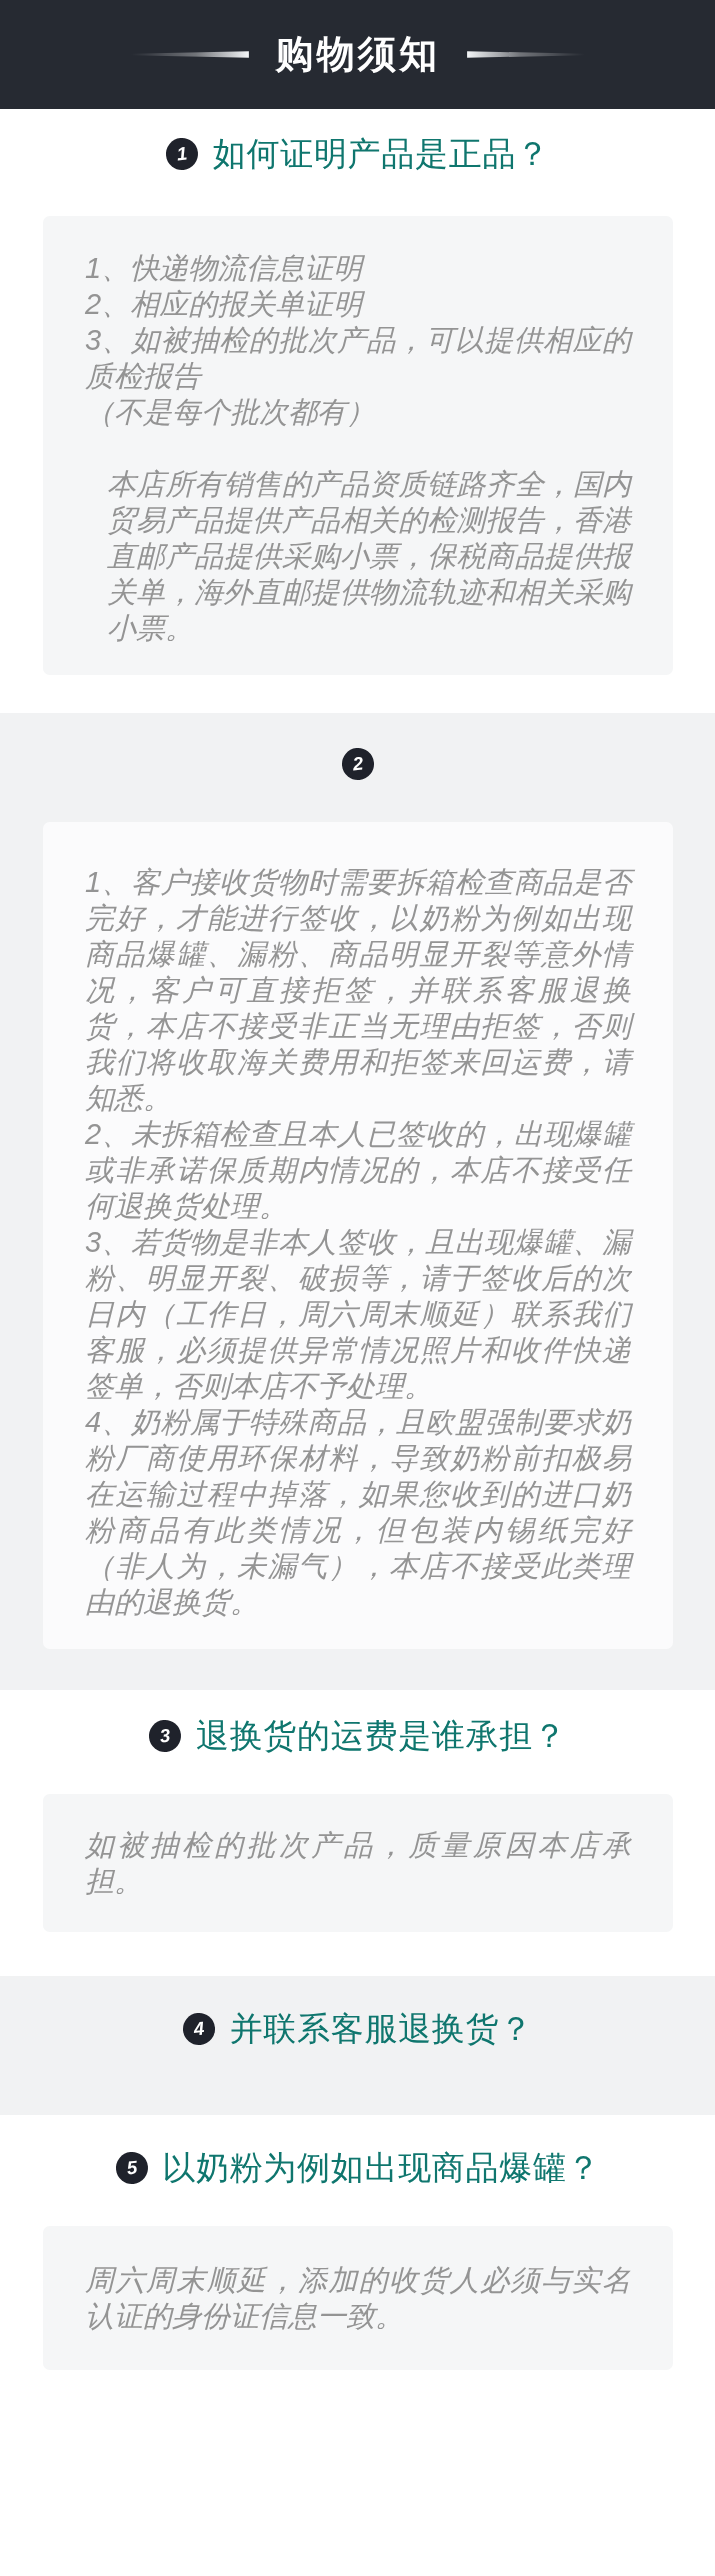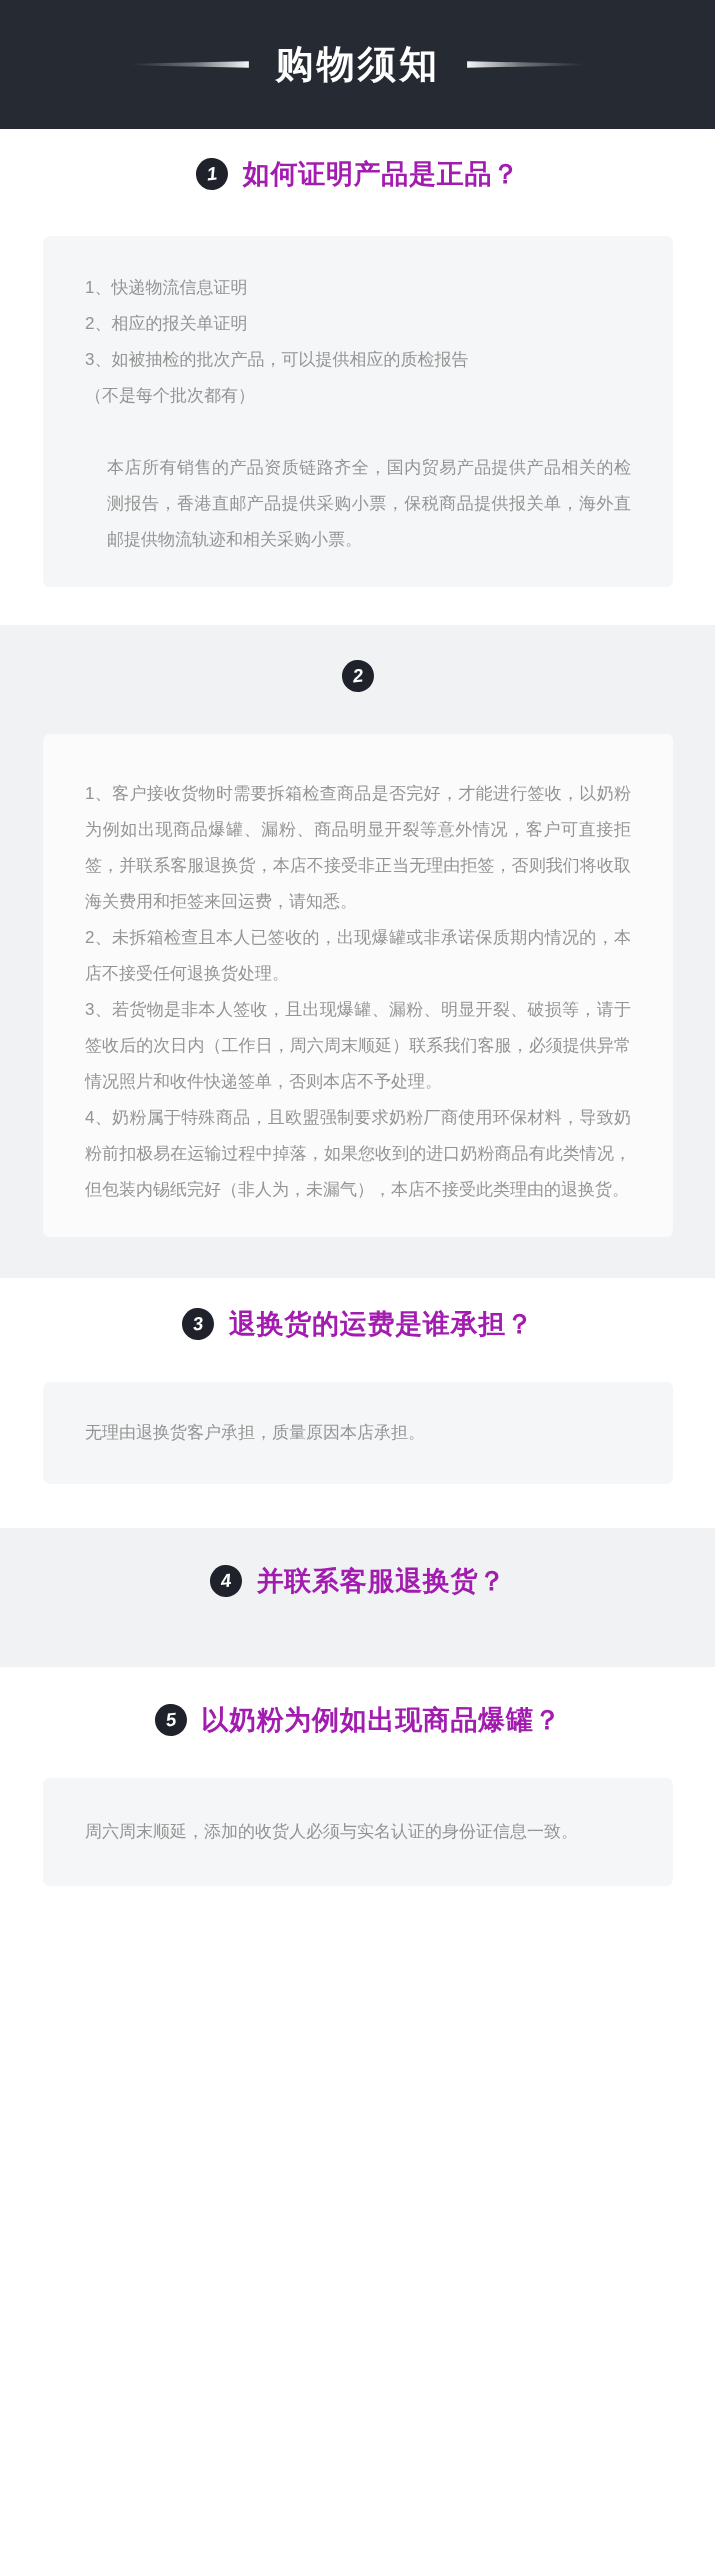--- a/index.html
+++ b/index.html
@@ -5,21 +5,21 @@
   html, body { margin: 0; padding: 0; }
   body {
     width: 716px;
     min-height: 2576px;
     background: #ffffff;
     font-family: "Liberation Sans", "DejaVu Sans", sans-serif;
   }
 
   
   .hero {
-    height: 129px;
+    height: 109px;
     background: #262a32;
     display: flex;
     align-items: center;
     justify-content: center;
     gap: 26.5px;
   }
   .hero-title {
     color: #ffffff;
     font-size: 38px;
     font-weight: 900;
@@ -55,34 +55,35 @@
     font-size: 18.6px;
     font-weight: 700;
     font-style: italic;
     display: flex;
     align-items: center;
     justify-content: center;
     flex: 0 0 auto;
     transform: rotate(-6deg);
   }
   .sec-title {
-    font-size: 27px;
-    font-weight: 700;
-    color: #a21caf;
+    font-size: 33px;
+    font-weight: 400;
+    color: #0f766e;
     letter-spacing: 0.7px;
     white-space: nowrap;
   }
 
   .panel {
     margin: 0 43px;
     border-radius: 6.6px;
-    font-size: 17px;
+    font-size: 29px;
     line-height: 36px;
     color: #949494;
     text-align: justify;
+    font-style: italic;
   }
   .section--white .panel { background: #f5f6f7; }
   .section--gray  .panel { background: #fbfbfc; }
   .panel p { margin: 0; white-space: pre-line; }
   .panel p + p { margin-top: 36px; margin-left: 22px; }
 
   
   #section-1 { padding: 25px 0 38px; }
   #section-1 .sec-head { margin-bottom: 42px; }
   #section-1 .panel { padding: 34px 42px 29px; }
@@ -137,21 +138,21 @@
 4、奶粉属于特殊商品，且欧盟强制要求奶粉厂商使用环保材料，导致奶粉前扣极易在运输过程中掉落，如果您收到的进口奶粉商品有此类情况，但包装内锡纸完好（非人为，未漏气），本店不接受此类理由的退换货。</p>
   </div>
 </section>
 
 <section id="section-3" class="section--white">
   <div class="sec-head">
     <span class="badge">3</span>
     <h2 class="sec-title">退换货的运费是谁承担？</h2>
   </div>
   <div class="panel">
-    <p>无理由退换货客户承担，质量原因本店承担。</p>
+    <p>如被抽检的批次产品，质量原因本店承担。</p>
   </div>
 </section>
 
 <section id="section-4" class="section--gray">
   <div class="sec-head">
     <span class="badge">4</span>
     <h2 class="sec-title">并联系客服退换货？</h2>
   </div>
 </section>
 

